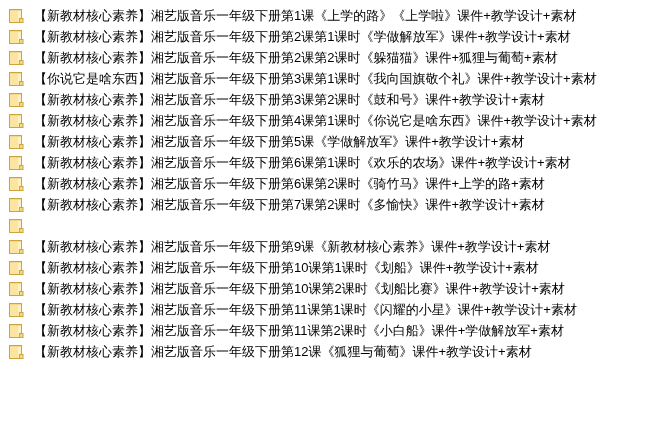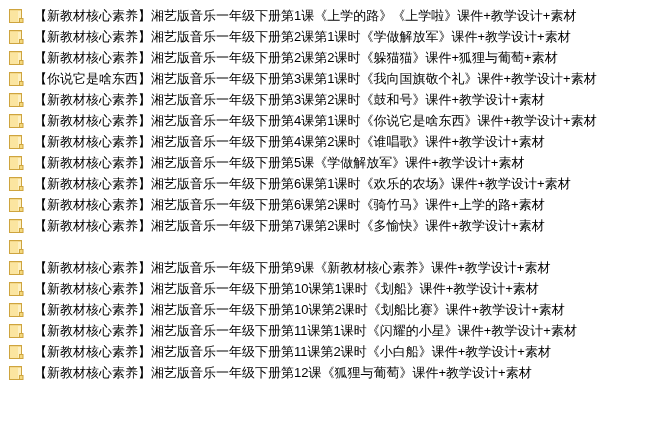--- a/index.html
+++ b/index.html
@@ -105,31 +105,20 @@
       <svg width="15" height="16" viewBox="0 0 15 16" xmlns="http://www.w3.org/2000/svg">
         <rect x="0.5" y="1.5" width="12" height="13" fill="#FBE5A0" stroke="#CEA43E" stroke-width="1"></rect>
         <rect x="9" y="2.5" width="3" height="11" fill="#FDF0C2"></rect>
         <rect x="1" y="2" width="11" height="1" fill="#F3D88C"></rect>
         <rect x="10.5" y="10.5" width="3.5" height="4" fill="#F5D97E" stroke="#CEA43E" stroke-width="1"></rect>
       </svg>
     </span>
     <span class="file-label">【新教材核心素养】湘艺版音乐一年级下册第4课第1课时《你说它是啥东西》课件+教学设计+素材</span>
   </div>
 
-  <div class="file-row">
-    <span class="folder-icon">
-      <svg width="15" height="16" viewBox="0 0 15 16" xmlns="http://www.w3.org/2000/svg">
-        <rect x="0.5" y="1.5" width="12" height="13" fill="#FBE5A0" stroke="#CEA43E" stroke-width="1"></rect>
-        <rect x="9" y="2.5" width="3" height="11" fill="#FDF0C2"></rect>
-        <rect x="1" y="2" width="11" height="1" fill="#F3D88C"></rect>
-        <rect x="10.5" y="10.5" width="3.5" height="4" fill="#F5D97E" stroke="#CEA43E" stroke-width="1"></rect>
-      </svg>
-    </span>
-    <span class="file-label">【新教材核心素养】湘艺版音乐一年级下册第4课第2课时《谁唱歌》课件+教学设计+素材</span>
-  </div>
 
   <div class="file-row">
     <span class="folder-icon">
       <svg width="15" height="16" viewBox="0 0 15 16" xmlns="http://www.w3.org/2000/svg">
         <rect x="0.5" y="1.5" width="12" height="13" fill="#FBE5A0" stroke="#CEA43E" stroke-width="1"></rect>
         <rect x="9" y="2.5" width="3" height="11" fill="#FDF0C2"></rect>
         <rect x="1" y="2" width="11" height="1" fill="#F3D88C"></rect>
         <rect x="10.5" y="10.5" width="3.5" height="4" fill="#F5D97E" stroke="#CEA43E" stroke-width="1"></rect>
       </svg>
     </span>
@@ -234,21 +223,21 @@
 
   <div class="file-row">
     <span class="folder-icon">
       <svg width="15" height="16" viewBox="0 0 15 16" xmlns="http://www.w3.org/2000/svg">
         <rect x="0.5" y="1.5" width="12" height="13" fill="#FBE5A0" stroke="#CEA43E" stroke-width="1"></rect>
         <rect x="9" y="2.5" width="3" height="11" fill="#FDF0C2"></rect>
         <rect x="1" y="2" width="11" height="1" fill="#F3D88C"></rect>
         <rect x="10.5" y="10.5" width="3.5" height="4" fill="#F5D97E" stroke="#CEA43E" stroke-width="1"></rect>
       </svg>
     </span>
-    <span class="file-label">【新教材核心素养】湘艺版音乐一年级下册第11课第2课时《小白船》课件+教学设计+素材</span>
+    <span class="file-label">【新教材核心素养】湘艺版音乐一年级下册第11课第2课时《小白船》课件+学做解放军+素材</span>
   </div>
 
   <div class="file-row">
     <span class="folder-icon">
       <svg width="15" height="16" viewBox="0 0 15 16" xmlns="http://www.w3.org/2000/svg">
         <rect x="0.5" y="1.5" width="12" height="13" fill="#FBE5A0" stroke="#CEA43E" stroke-width="1"></rect>
         <rect x="9" y="2.5" width="3" height="11" fill="#FDF0C2"></rect>
         <rect x="1" y="2" width="11" height="1" fill="#F3D88C"></rect>
         <rect x="10.5" y="10.5" width="3.5" height="4" fill="#F5D97E" stroke="#CEA43E" stroke-width="1"></rect>
       </svg>

